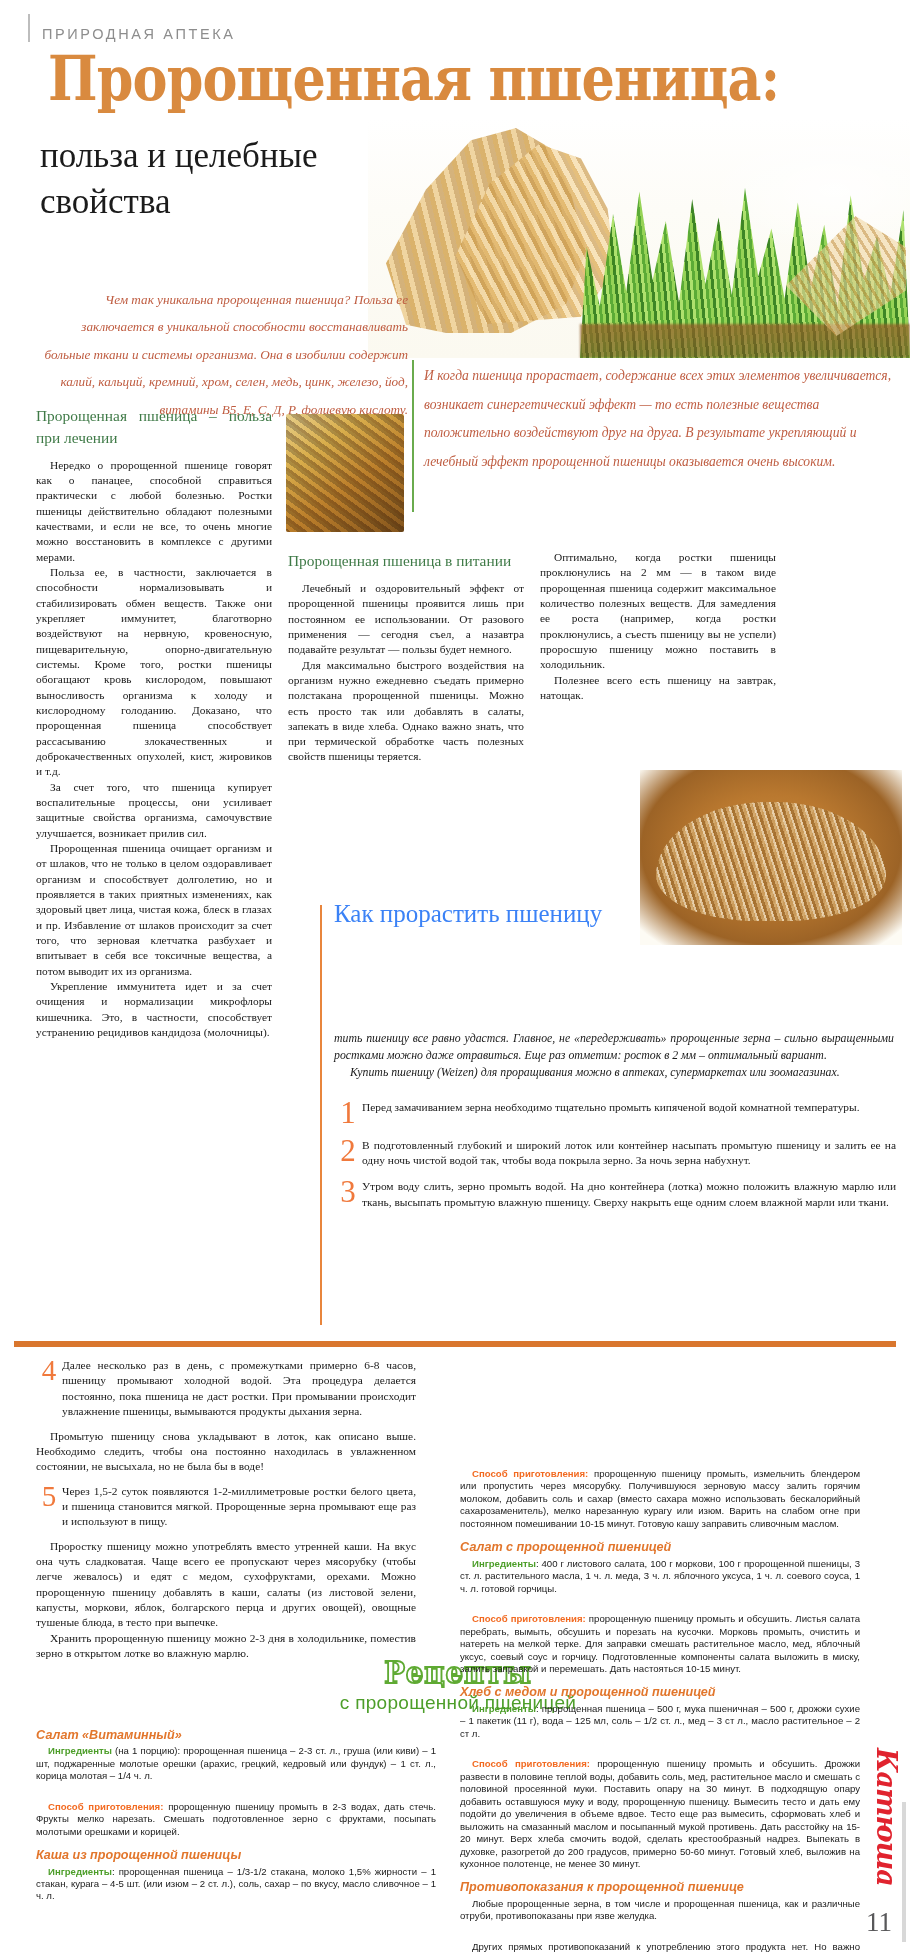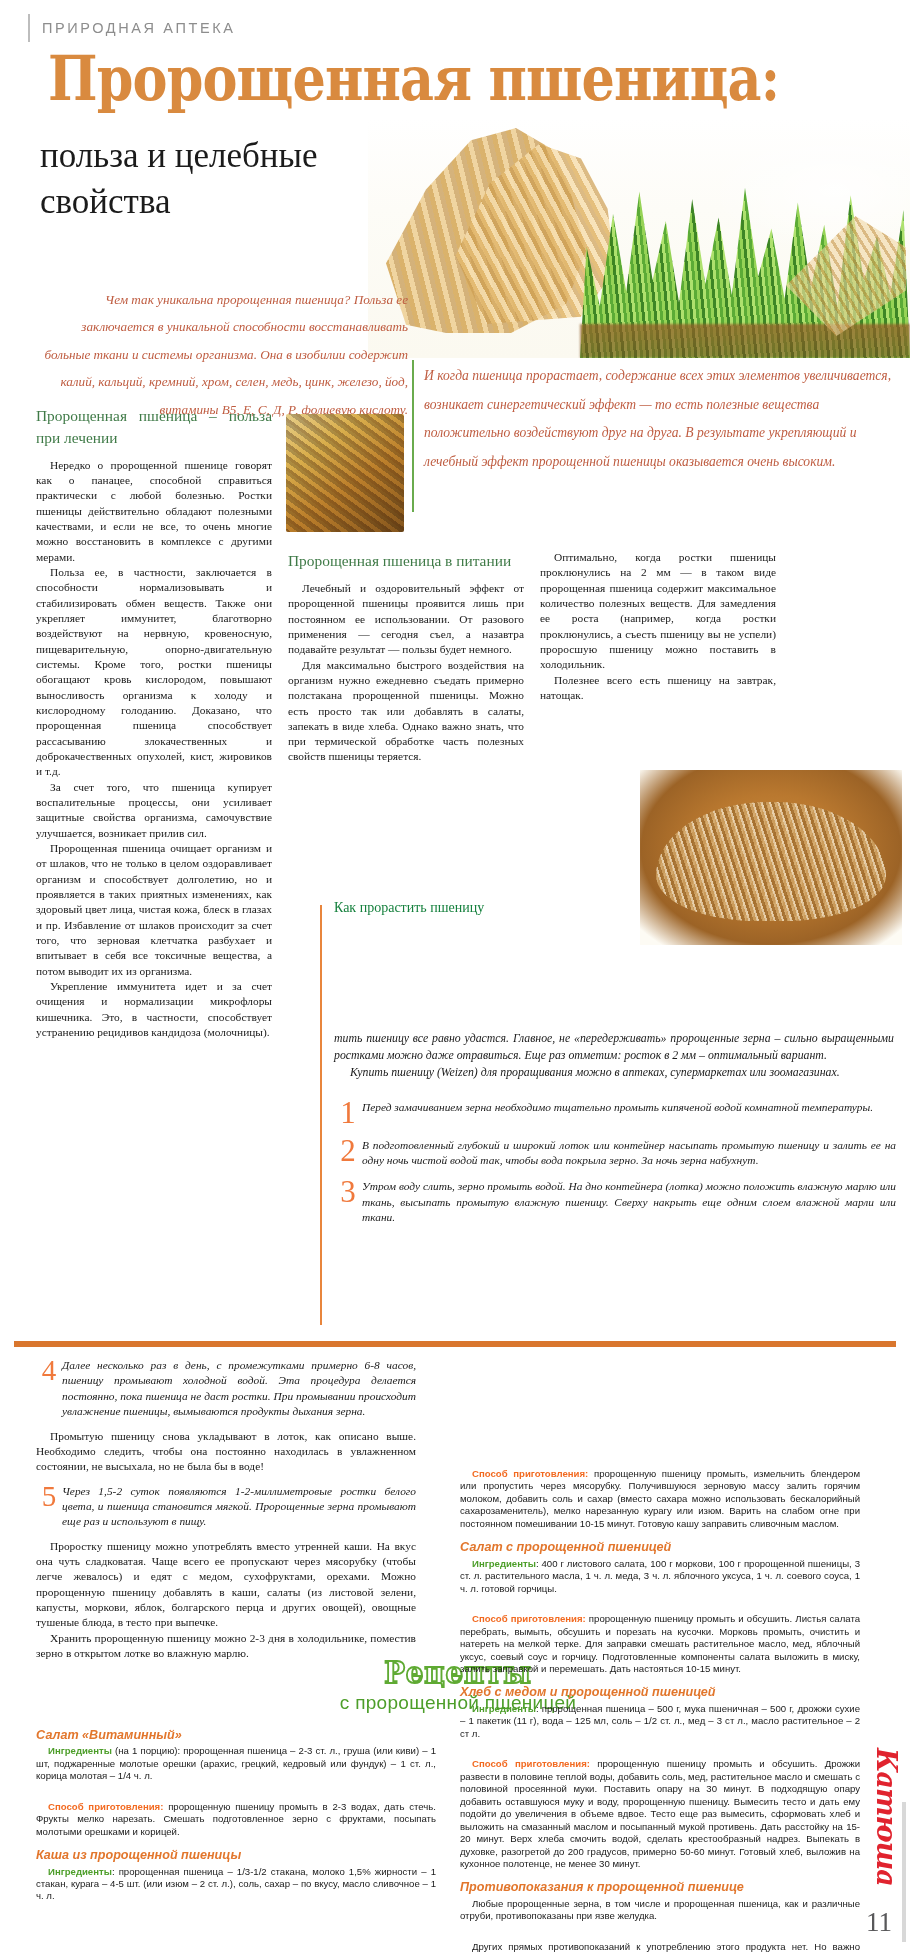--- a/index.html
+++ b/index.html
@@ -7,21 +7,21 @@
     width:910px; height:1952px;
     background:#ffffff;
     font-family:"Liberation Serif", serif;
     color:#1a1a1a;
     position:relative;
     overflow:hidden;
   }
   .page{position:relative;width:910px;height:1952px;}
 
   
-  .kicker-wrap{position:absolute;left:28px;top:14px;display:flex;align-items:center;gap:12px;}
+  .kicker-wrap{position:absolute;left:28px;top:14px;display:flex;align-items:flex-end;gap:12px;}
   .kicker-rule{width:2px;height:28px;background:#bdbdbd;}
   .kicker{
     font-family:"Liberation Sans", sans-serif;
     font-size:14.5px; letter-spacing:2.6px; color:#8d8d8d;
     text-transform:uppercase; font-weight:400;
   }
 
   
   .title-main{
     position:absolute;left:48px;top:48px;
@@ -138,22 +138,22 @@
     content:"";position:absolute;inset:0;
     background:repeating-linear-gradient(36deg, rgba(90,52,18,.45) 0 3px, rgba(190,140,70,.25) 3px 7px, rgba(60,34,10,.35) 7px 10px);
     mix-blend-mode:multiply;
   }
 
   
   .vdiv-orange{position:absolute;left:320px;top:905px;width:2px;height:420px;background:#e8853c;}
   .h-orange{
     position:absolute;left:334px;top:900px;
     font-family:"Liberation Serif", serif;
-    font-size:14px;
-    color:#15803d;
+    font-size:25px;
+    color:#3b82f6;
     font-weight:400;
   }
   .sprout-photo{
     position:absolute;left:640px;top:770px;width:262px;height:175px;
     background:
       radial-gradient(ellipse at 50% 45%, #c98c3e 0%, #b9782f 40%, #9c6326 70%, rgba(250,248,240,0) 92%),
       #fdfbf4;
     overflow:hidden;
   }
   .sprout-photo:after{
@@ -178,21 +178,21 @@
   .prorast-italic2 p{margin:0;}
   .prorast-italic2 p.ind{text-indent:16px;}
 
   .steps{position:absolute;left:334px;top:1100px;width:562px;}
   .step{display:flex;align-items:flex-start;margin-bottom:11px;}
   .step-num{
     font-family:"Liberation Serif", serif;
     font-size:31px;color:#f0793c;line-height:.86;
     width:28px;flex:0 0 28px;text-align:center;
   }
-  .step-txt{font-size:11.4px;line-height:1.35;text-align:justify;flex:1;font-style:italic;}
+  .step-txt{font-size:11.4px;line-height:1.35;text-align:justify;flex:1;}
 
   
   .rule-orange{position:absolute;left:14px;top:1341px;width:882px;height:6px;background:#d9762e;}
 
   
   .lower{position:absolute;font-size:11.4px;line-height:1.345;text-align:justify;}
   .lower p{margin:0;text-indent:14px;}
   #lower-left{left:36px;top:1358px;width:380px;}
 
   .step-lower{display:flex;align-items:flex-start;margin-bottom:9px;}

